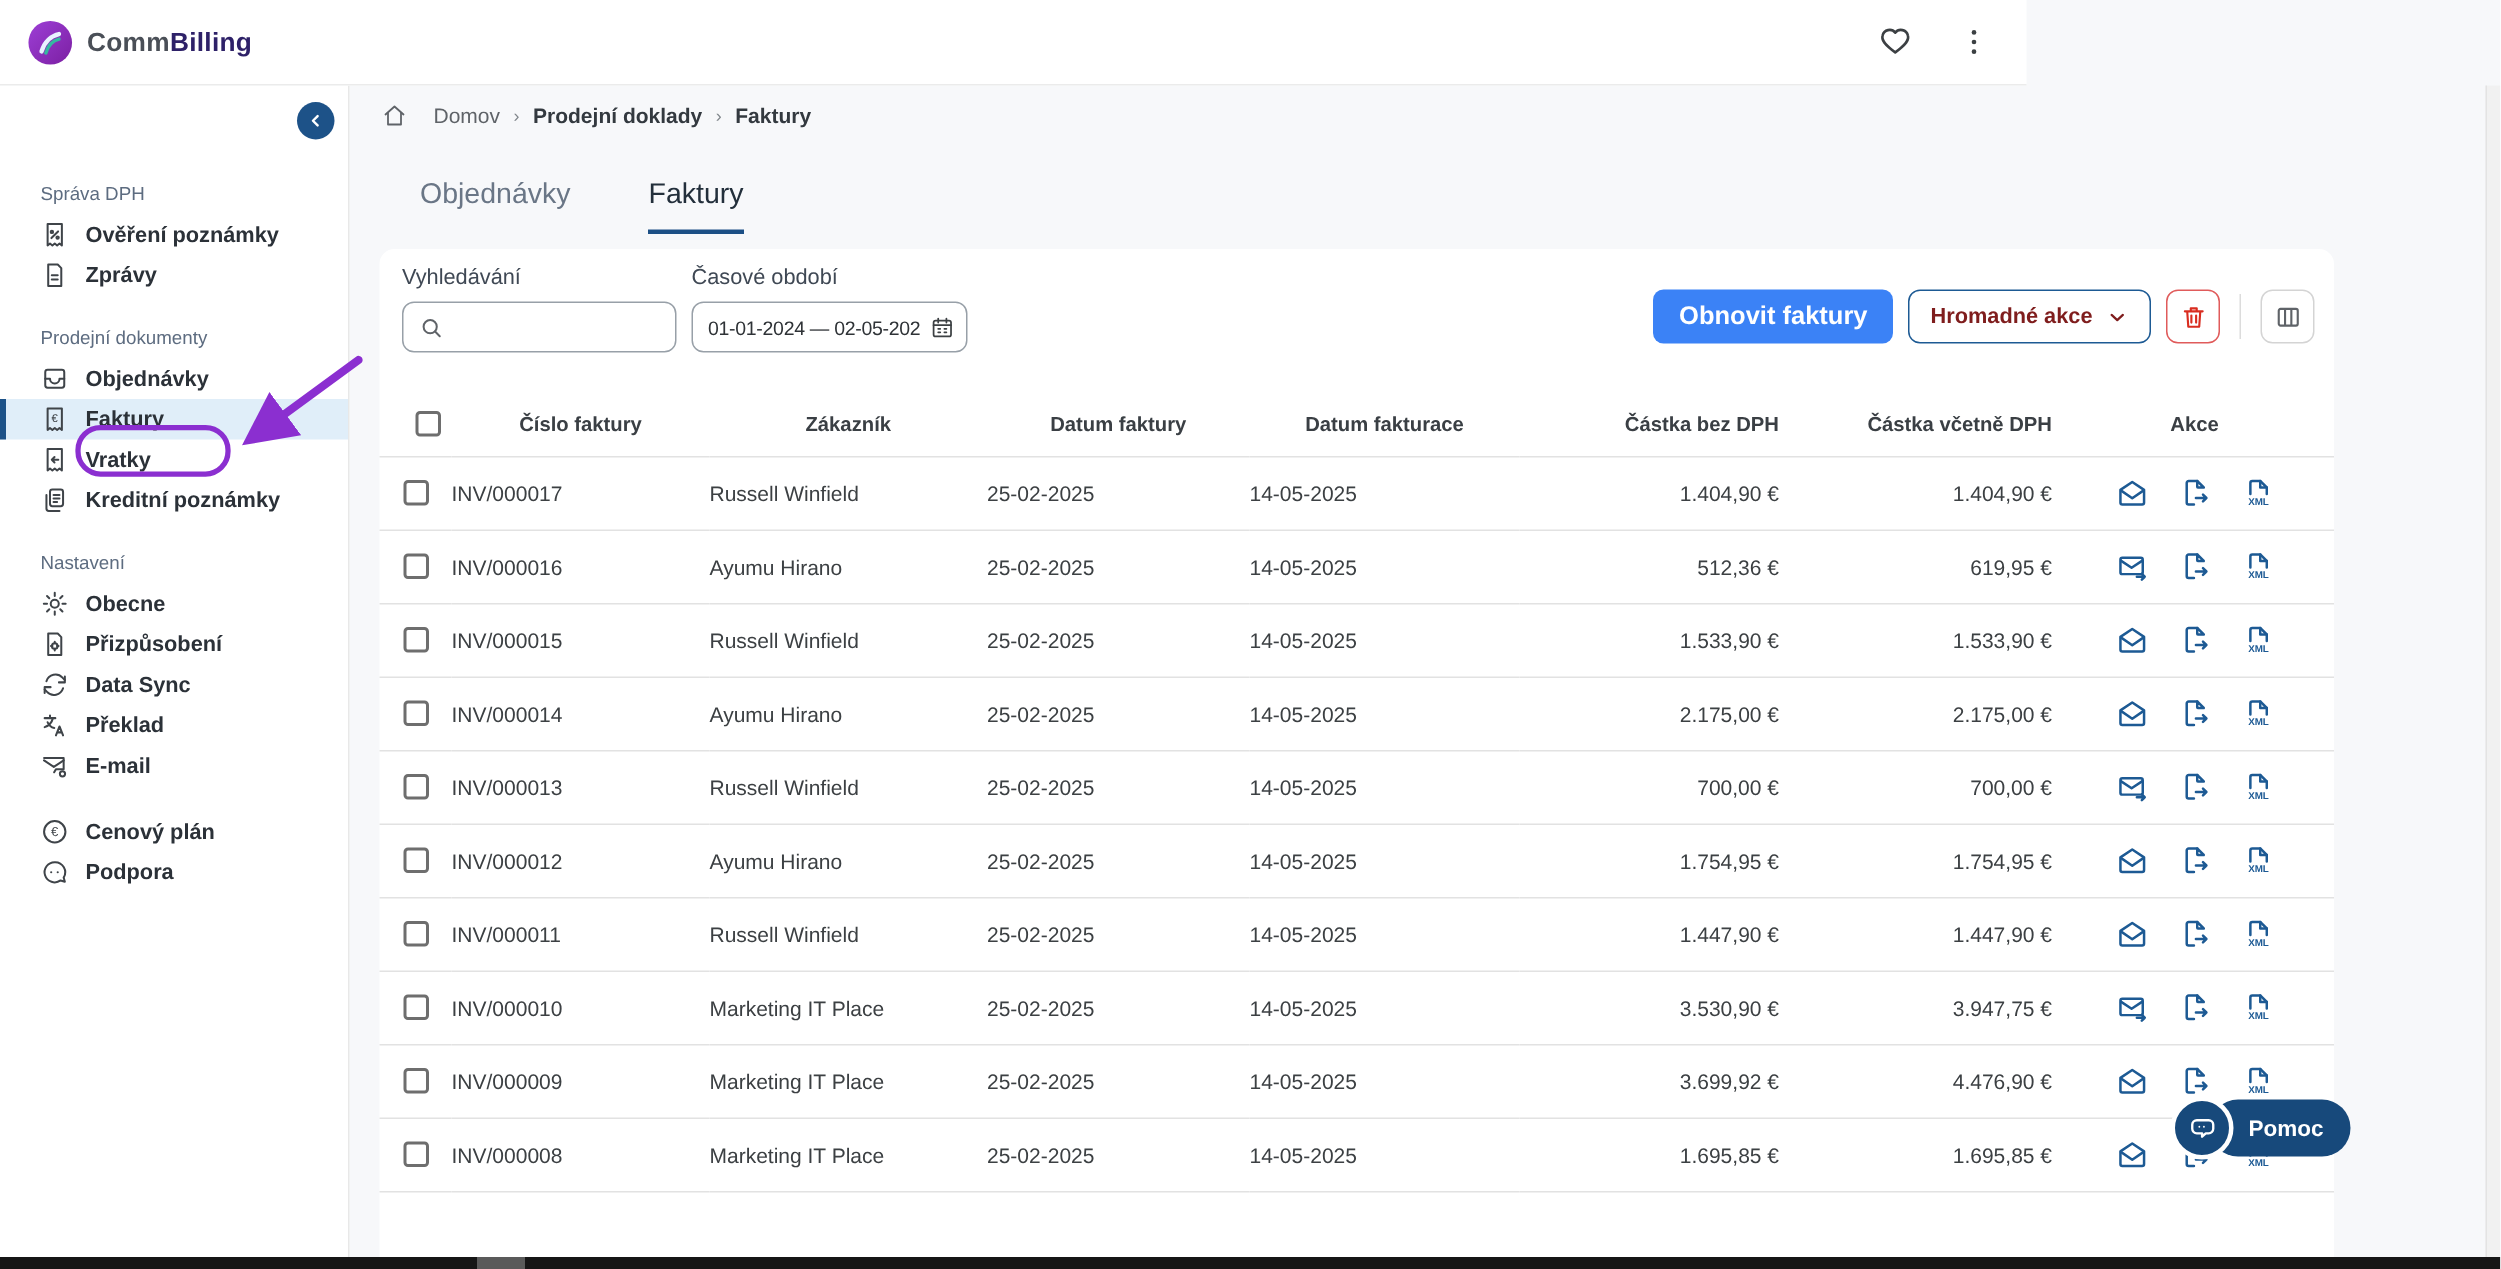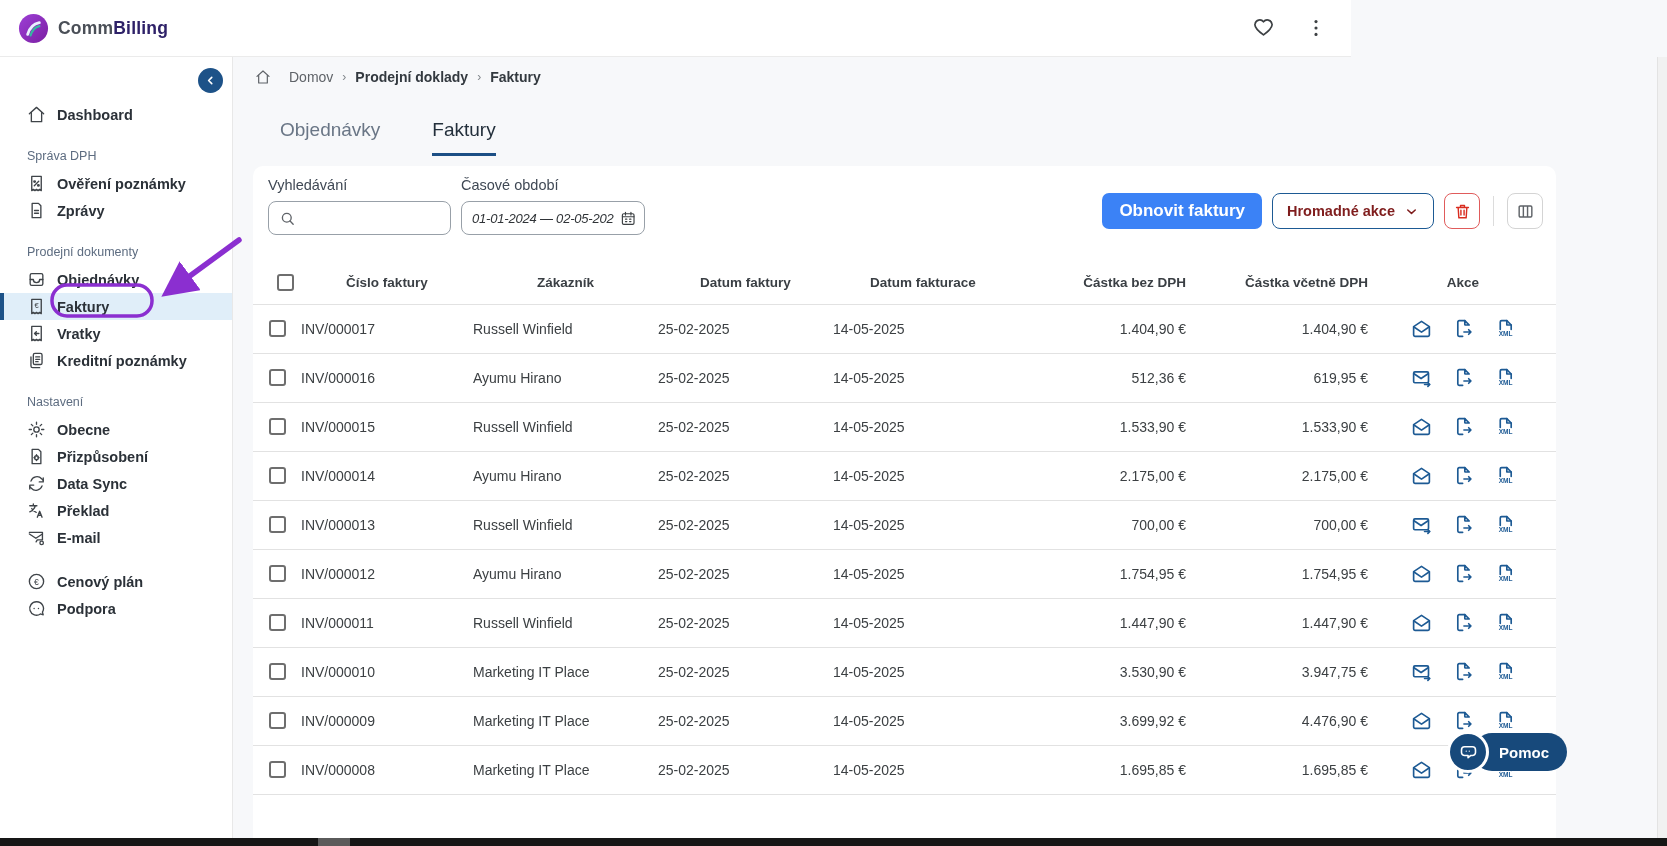--- a/index.html
+++ b/index.html
@@ -43,21 +43,21 @@
   .tab.active { color:#232f3b; border-bottom:3px solid #1c4f85; }
 
   .card { position:absolute; left:20px; top:109px; width:1303px; height:672px; background:#fff; border-radius:10px 10px 0 0; z-index:1; }
 
   
   .filters { position:relative; height:96px; }
   .field { position:absolute; top:11px; }
   .field-label { font-size:14.5px; color:#3f4854; margin-bottom:8px; }
   .search-box { width:183px; height:34px; border:1px solid #98a0a8; border-radius:8px; display:flex; align-items:center; padding:0 10px; gap:8px; background:#fff; }
   .search-box input { border:none; outline:none; flex:1; font-size:13.5px; font-family:"Liberation Sans",sans-serif; min-width:0; }
-  .date-box { width:184px; height:34px; border:1px solid #98a0a8; border-radius:8px; display:flex; align-items:center; padding:0 8px 0 10px; gap:6px; background:#fff; cursor:pointer;font-style:italic; }
+  .date-box { width:184px; height:34px; border:1px solid #98a0a8; border-radius:8px; display:flex; align-items:center; padding:0 8px 0 10px; gap:6px; background:#fff; cursor:pointer; }
   .date-box .date-text { font-size:13px; color:#2f3337; white-space:nowrap; letter-spacing:-.2px; }
   .toolbar { position:absolute; right:13px; top:27px; display:flex; align-items:center; gap:10px; }
   .btn-primary { height:36px; padding:0 17px; background:#3b82f6; color:#fff; font-weight:700; font-size:17px; border:none; border-radius:7px; cursor:pointer; font-family:"Liberation Sans",sans-serif;margin-left:48px; }
   .btn-outline { height:36px; padding:0 14px; background:#fff; color:#7f1d1d; font-weight:700; font-size:14.5px; border:1.5px solid #1d5a94; border-radius:8px; cursor:pointer; display:flex; align-items:center; gap:9px; font-family:"Liberation Sans",sans-serif;text-align:center; }
   .btn-square { width:36px; height:36px; background:#fff; border-radius:8px; display:flex; align-items:center; justify-content:center; cursor:pointer; }
   .btn-delete { border:1.5px solid #e05b5b; color:#d92d20; }
   .btn-columns { border:1px solid #d4d4d4; color:#5f6368; }
   .tool-sep { width:1px; height:30px; background:#dcdcdc; margin:0 3px; }
 
   
@@ -121,29 +121,20 @@
   </header>
 
   <aside class="sidebar">
     <button class="collapse-btn">
       <svg viewBox="0 0 24 24" width="15" height="15" fill="none" stroke="#fff" stroke-width="2.6" stroke-linecap="round" stroke-linejoin="round">
           <path d="M14 7l-5 5 5 5"></path>
         </svg>
     </button>
     <nav class="nav">
 
-      <div class="nav-item">
-        <span class="nicon">
-          <svg viewBox="0 0 24 24" fill="none" stroke="currentColor" stroke-width="1.7" stroke-linecap="round" stroke-linejoin="round">
-              <path d="M3 11l9-8 9 8"></path>
-              <path d="M5.5 9.5V21h13V9.5"></path>
-            </svg>
-        </span>
-        <span class="nlabel">Dashboard</span>
-      </div>
 
       <div class="nav-section">Správa DPH</div>
 
       <div class="nav-item">
         <span class="nicon">
           <svg viewBox="0 0 24 24" fill="none" stroke="currentColor" stroke-width="1.7" stroke-linecap="round" stroke-linejoin="round">
               <path d="M6 3h12v18l-2-1.6L14 21l-2-1.6L10 21l-2-1.6L6 21z"></path>
               <path d="M9.2 14.8l5.6-5.6"></path>
               <circle cx="9.6" cy="9.6" r="1"></circle>
               <circle cx="14.4" cy="14.4" r="1"></circle>

